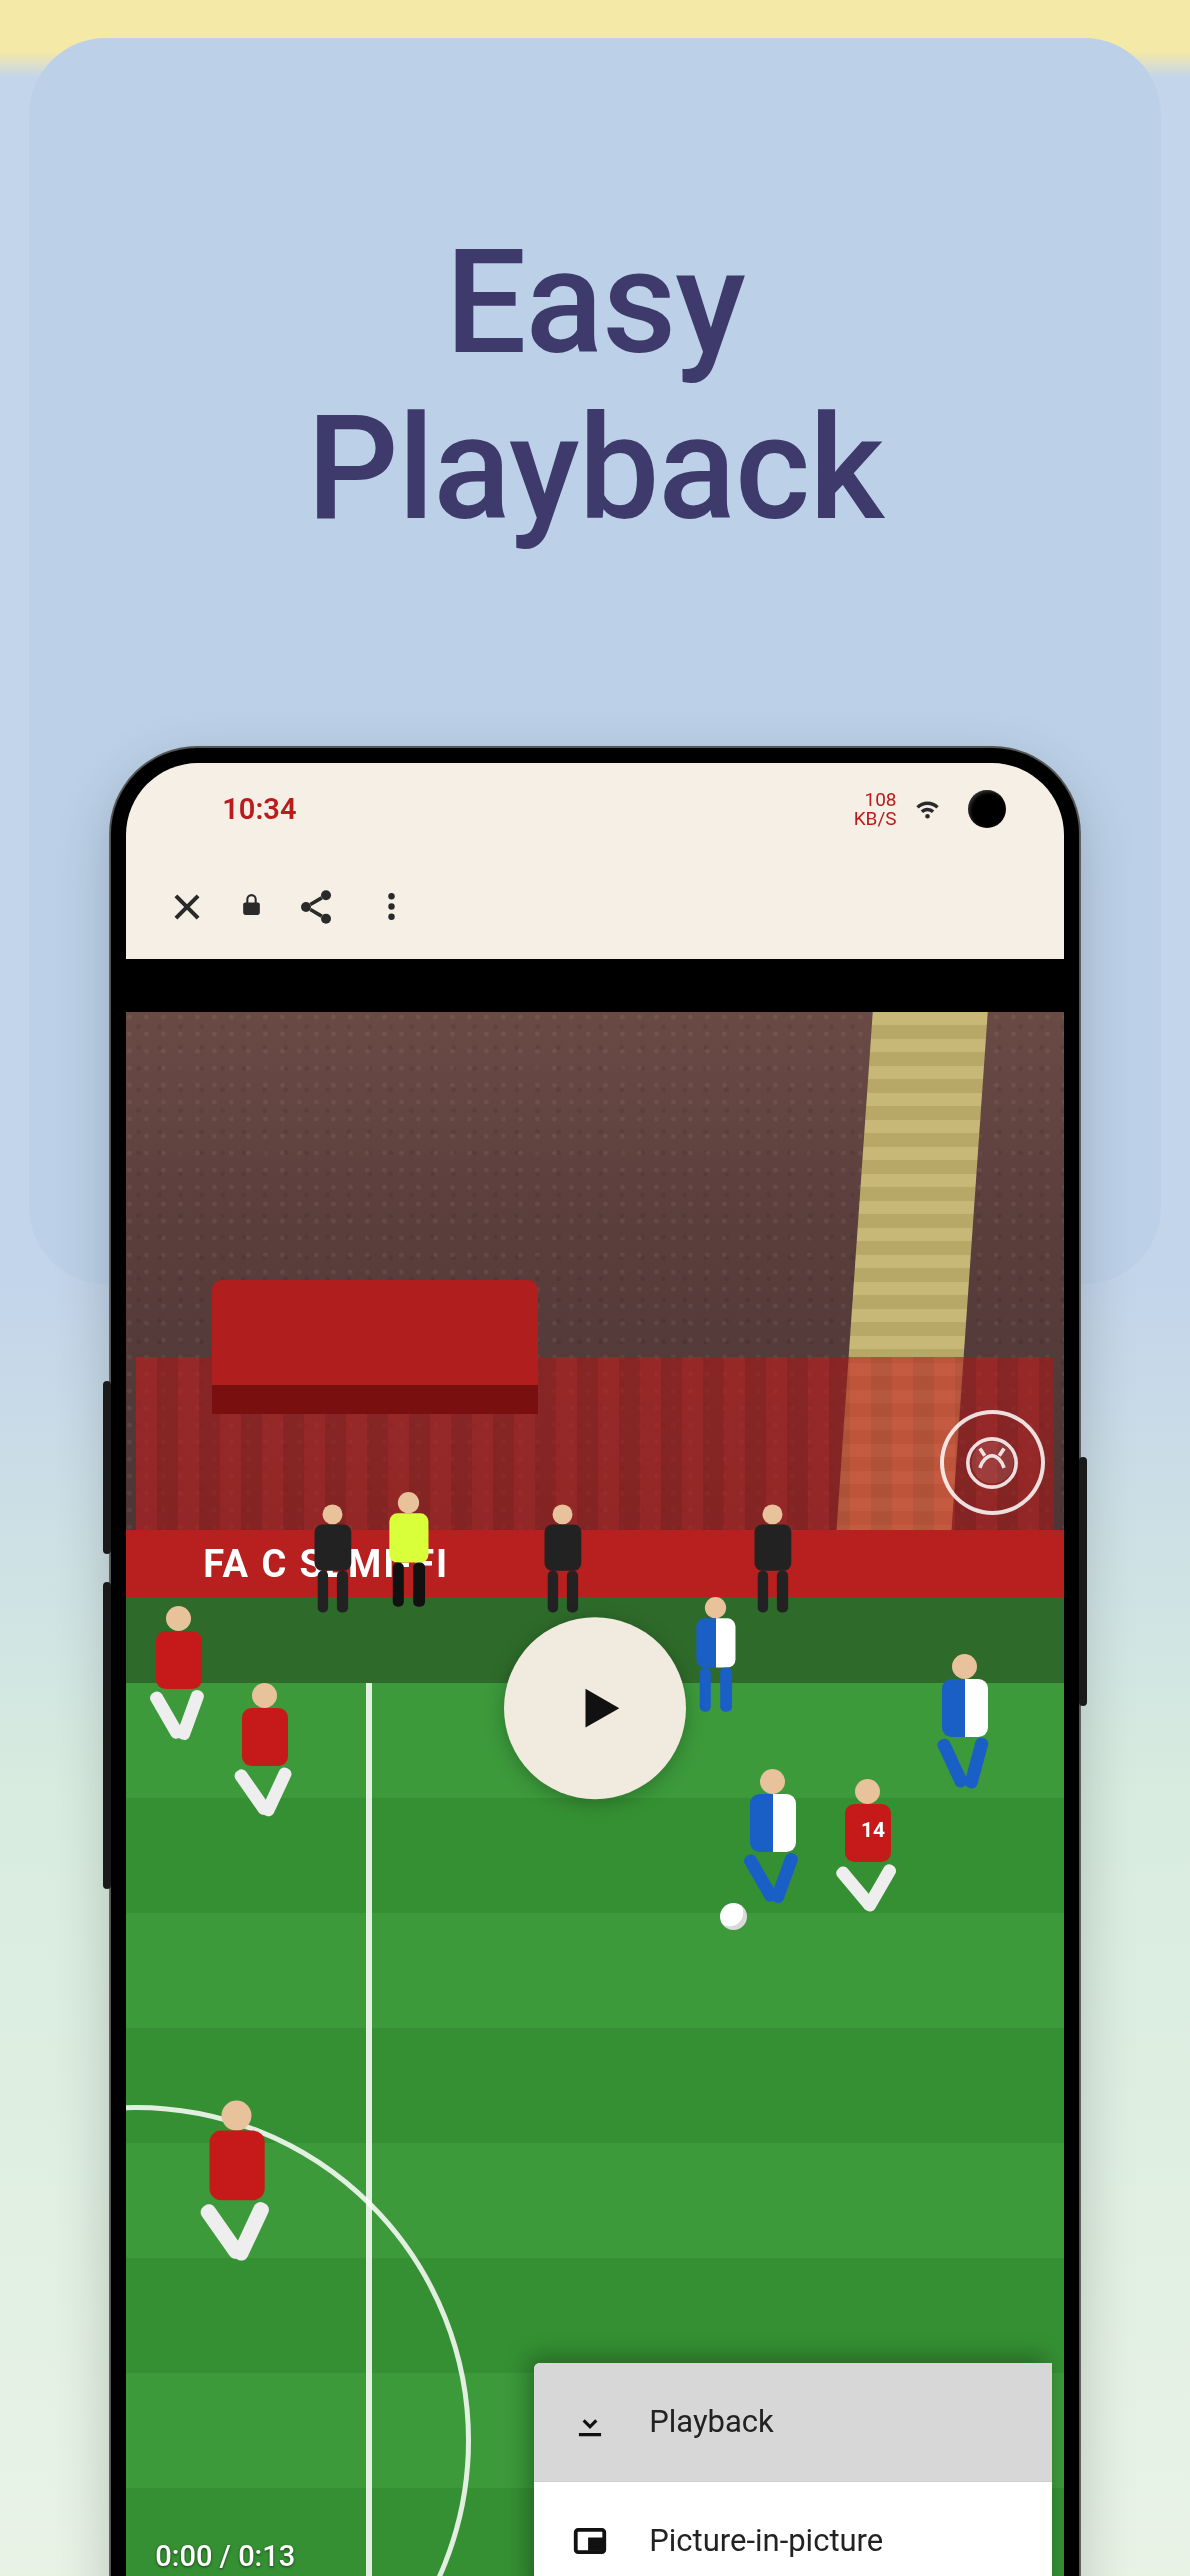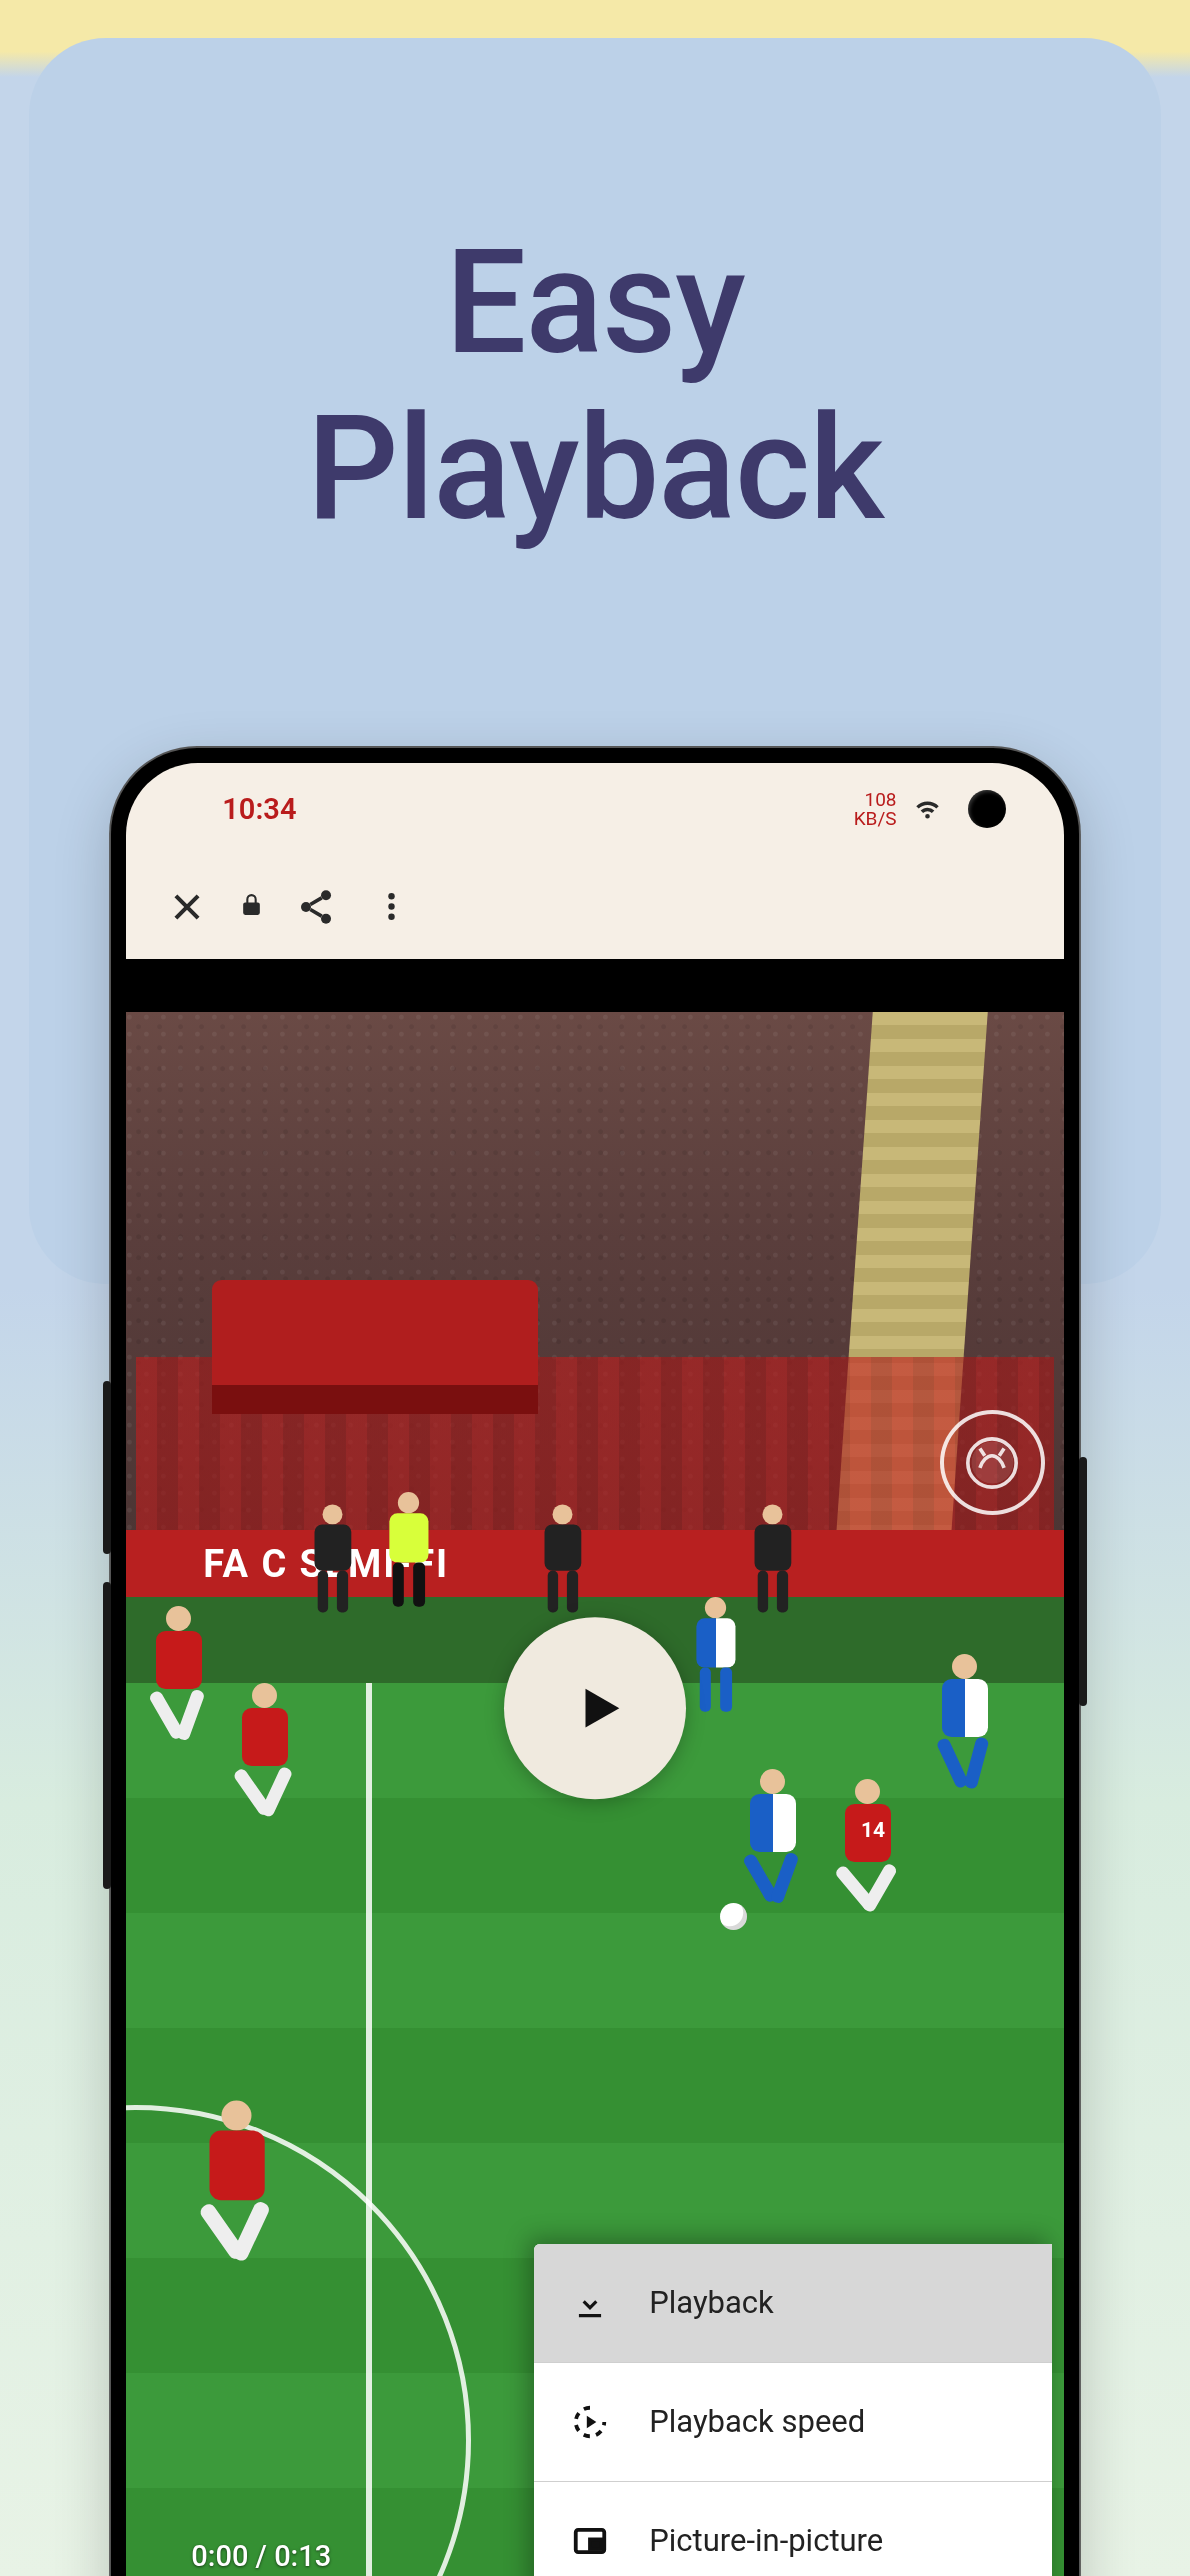--- a/index.html
+++ b/index.html
@@ -131,21 +131,20 @@
   .play-btn {
     position:absolute; top:50%; left:50%; transform:translate(-50%,-90%);
     width:182px; height:182px; border-radius:50%; background:#f0eadf;
     display:flex; align-items:center; justify-content:center;
     box-shadow: 0 3.8px 19px rgba(0,0,0,.25);
   }
   .play-btn svg { width:58px; height:58px; margin-left:9.6px; }
   .time-label {
     position:absolute; left:29px; bottom:29px; color:#fff; font-size:29px; font-weight:500;
     text-shadow:0 1px 2.9px rgba(0,0,0,.6);
-    margin-left:36px;
   }
   .menu {
     position:absolute; right:11.5px; bottom:0; width:518px;
     background:#fff; border-radius:5.8px 0 0 0; box-shadow: -5.7px -5.7px 23px rgba(0,0,0,.3);
   }
   .menu-item {
     display:flex; align-items:center; gap:38px; padding:38px 35px;
     font-size:31px; color:#222; border-top:1px solid #cfcfcf;
   }
   .menu-item:first-child { background:#d7d7d7; border-top:none; border-radius:5.8px 0 0 0; }
@@ -343,29 +342,20 @@
           <span class="mi-icon">
             <svg viewBox="0 0 24 24" width="38" height="38" fill="#111">
                 <path d="M12 3v10.6l3.3-3.3 1.4 1.4L12 16.4l-4.7-4.7 1.4-1.4L12 13.6V3h0zM5 19h14v2H5z"></path>
               </svg>
           </span>
           <span>Playback</span>
         </div>
         <div class="menu-item">
           <span class="mi-icon">
             <svg viewBox="0 0 24 24" width="38" height="38" fill="none" stroke="#111" stroke-width="2.4">
-                <path d="M12 3a9 9 0 109 9" stroke-dasharray="4 4"></path>
-                <path d="M10 8l6 4-6 4z" fill="#111" stroke="none"></path>
-              </svg>
-          </span>
-          <span>Playback speed</span>
-        </div>
-        <div class="menu-item">
-          <span class="mi-icon">
-            <svg viewBox="0 0 24 24" width="38" height="38" fill="none" stroke="#111" stroke-width="2.4">
                 <rect x="3" y="5" width="18" height="14" rx="1.5"></rect>
                 <rect x="12" y="11" width="7" height="6" fill="#111"></rect>
               </svg>
           </span>
           <span>Picture-in-picture</span>
         </div>
       </div>
     </div>
 
   </div>

